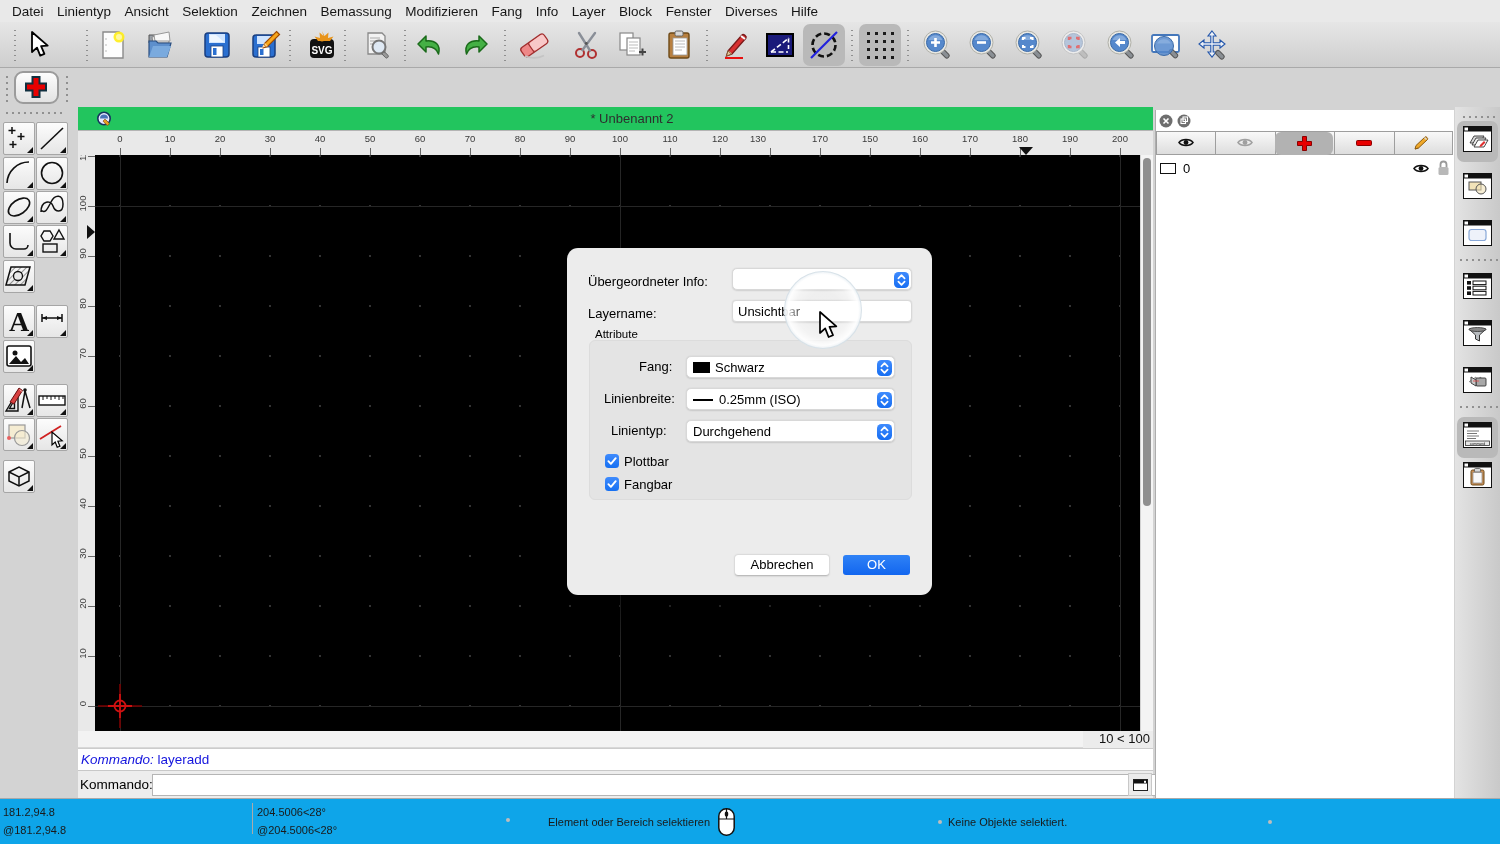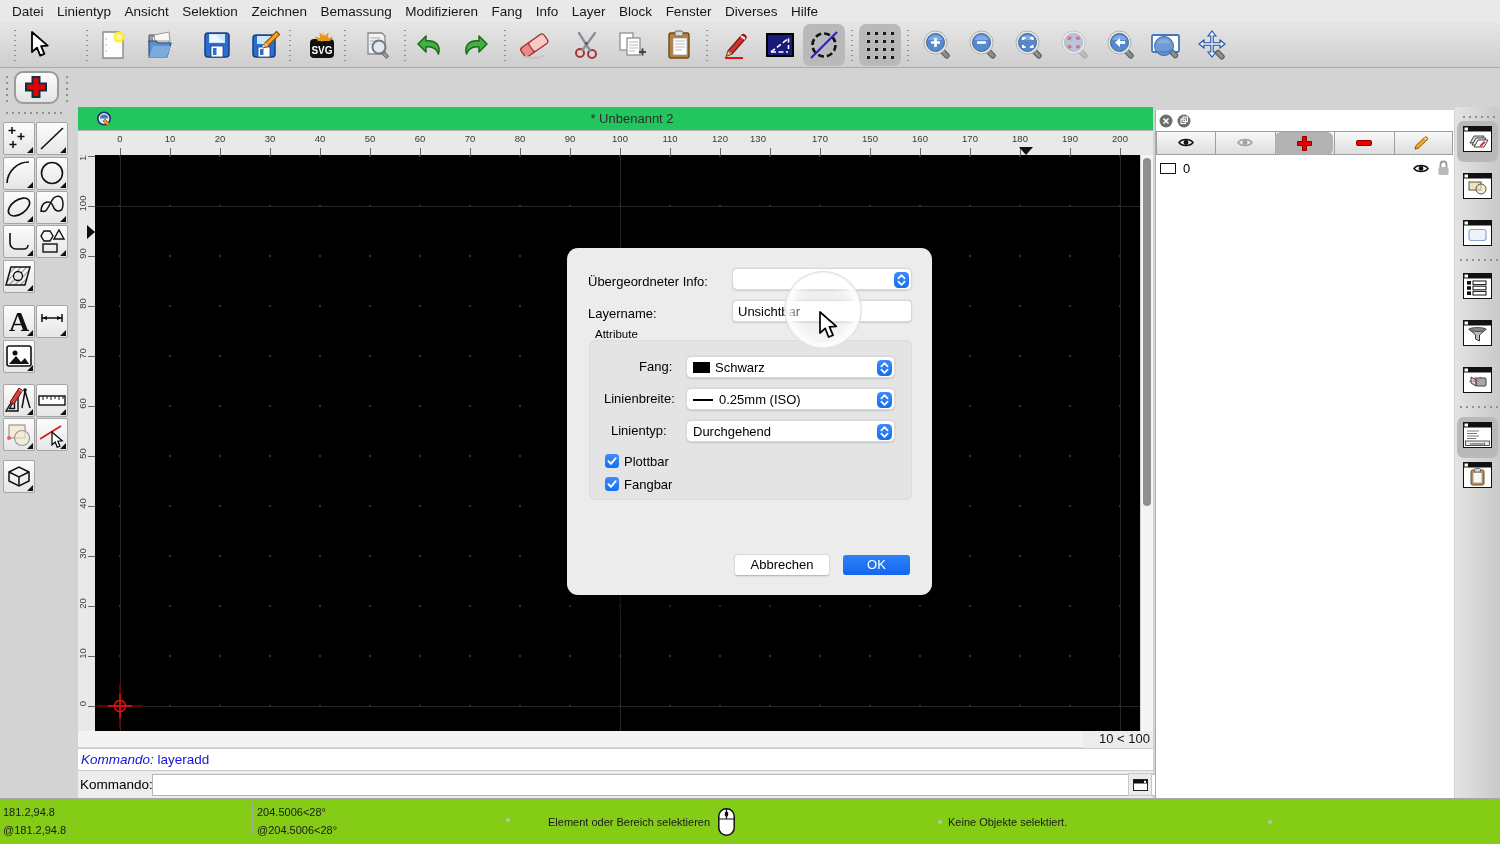--- a/index.html
+++ b/index.html
@@ -51,21 +51,21 @@
 #vscroll{position:absolute;left:1140px;top:155px;width:13px;height:576px;background:#f4f4f4;border-left:1px solid #d2d2d2}
 #vthumb{position:absolute;left:2px;top:3px;width:8px;height:348px;background:#8f8f8f;border-radius:4.5px}
 #hscrollband{position:absolute;left:78px;top:731px;width:1075px;height:17px;background:#f3f3f3;border-bottom:1px solid #d8d8d8}
 #gridinfo{position:absolute;left:1083px;top:731px;width:70px;height:17px;background:#ececec;font-size:13px;color:#111;text-align:right;padding-right:3px;line-height:16px}
 
 #cmdhist{position:absolute;left:78px;top:748px;width:1075px;height:22px;background:#fff;border-top:1px solid #ccc;
  font-size:13.5px;color:#1414dd;line-height:21px}
 #cmdrow{position:absolute;left:78px;top:770px;width:1075px;height:28px;background:#ededed;border-top:1px solid #c8c8c8;font-size:13.5px;color:#000}
 #cmdinput{position:absolute;left:74px;top:3px;width:1053px;height:22px;background:#fff;border:1px solid #b5b5b5}
 
-#statusbar{position:absolute;left:0;top:798px;width:1500px;height:46px;background:#84cc16;border-top:1px solid #a9a9a9;font-size:11px;color:#1a1a1a}
+#statusbar{position:absolute;left:0;top:798px;width:1500px;height:46px;background:#0ea5e9;border-top:1px solid #a9a9a9;font-size:11px;color:#1a1a1a}
 .sdot{position:absolute;width:4px;height:4px;border-radius:50%;background:#bdbdbd}
 
 #layerpanel{position:absolute;left:1155px;top:110px;width:299px;height:688px;background:#fff;border-left:1px solid #adadad}
 #lp-title{position:absolute;left:0;top:0;width:297px;height:21px;background:#d0d0d0;font-size:13px;color:#222;text-align:center;line-height:20px}
 #lp-toolbar{position:absolute;left:0;top:21px;width:297px;height:24px;background:linear-gradient(#fafafa,#dcdcdc)}
 .lp-btn{position:absolute;top:0;width:59.4px;height:24px;border:1px solid #9e9e9e;border-right:none}
 .lrow{position:absolute;left:0;width:297px;height:21px;font-size:13px;color:#000}
 .swatch{position:absolute;left:4px;top:5px;width:16px;height:11px;border:1.5px solid #111}
 
 #rightstrip{position:absolute;left:1455px;top:107px;width:45px;height:691px;background:linear-gradient(90deg,#e3e3e3,#c9c9c9)}

